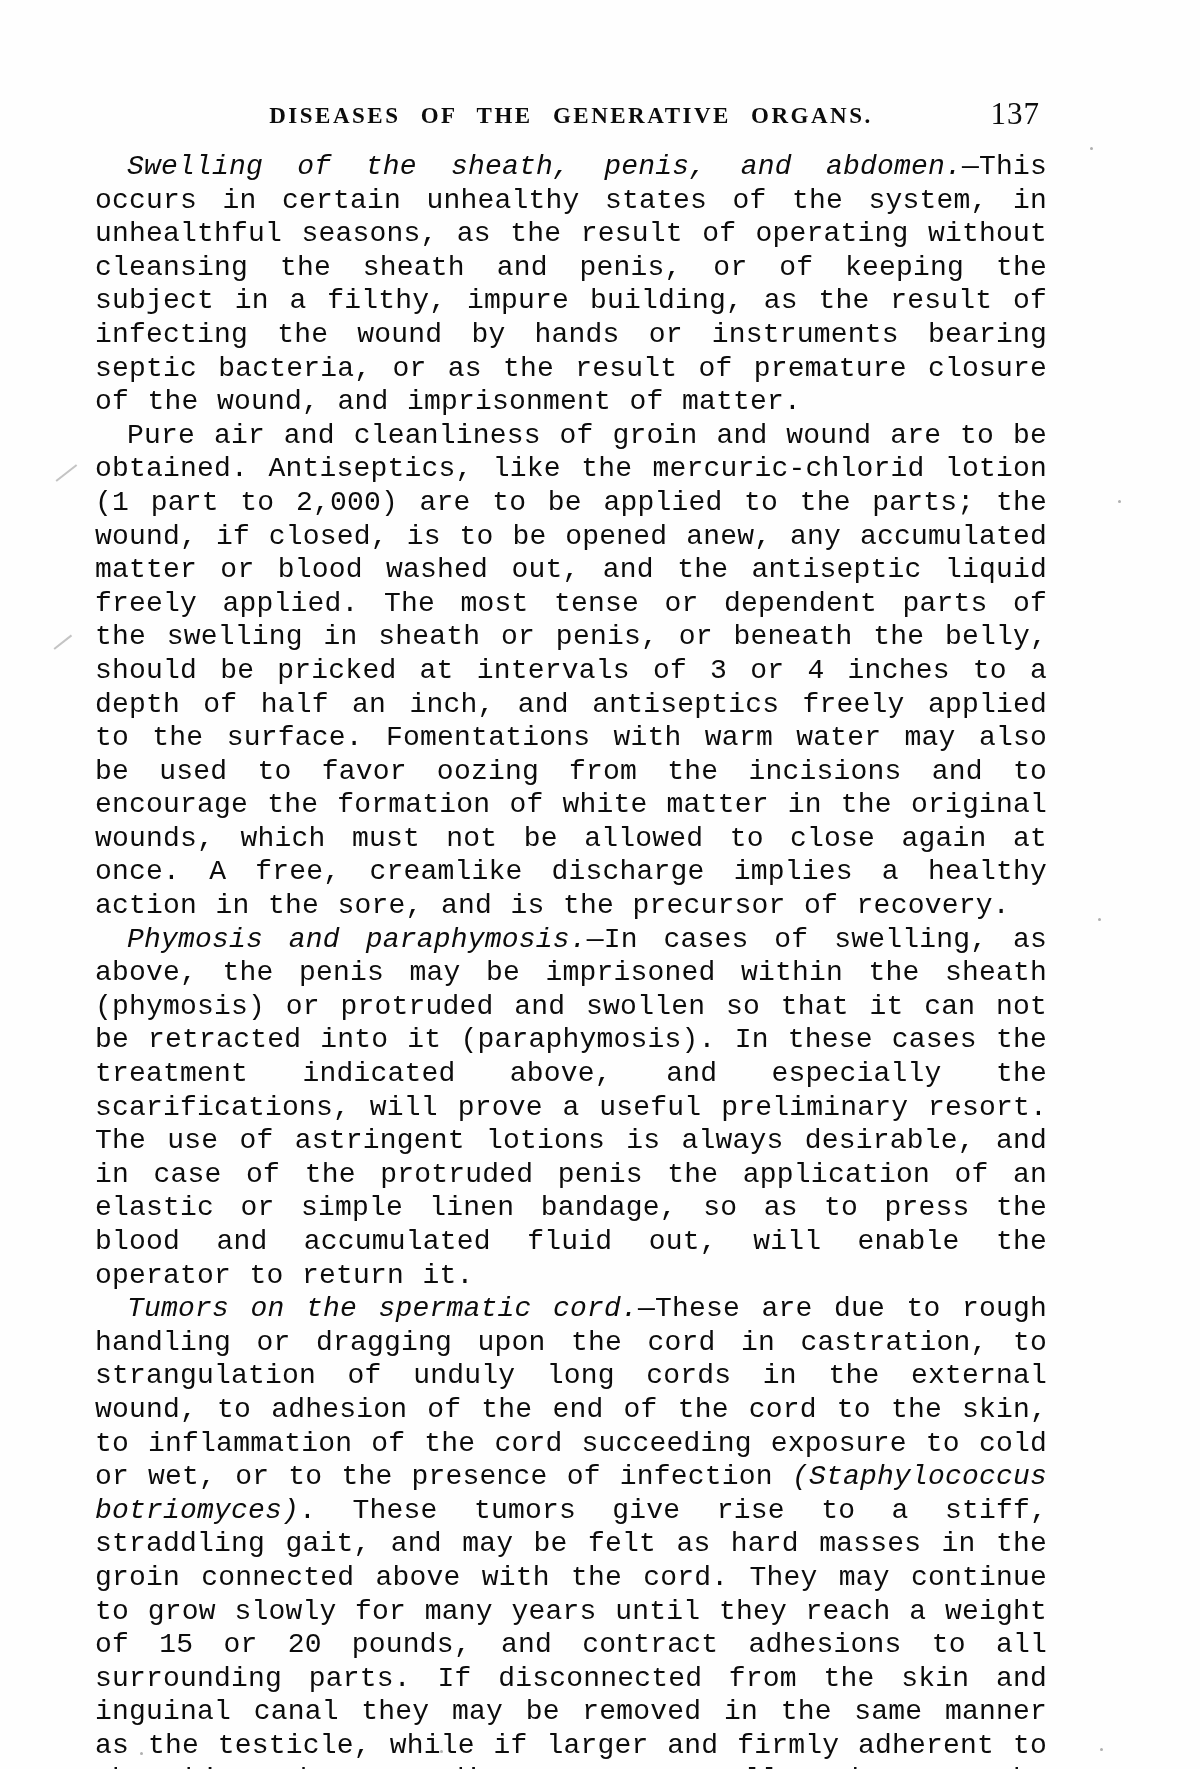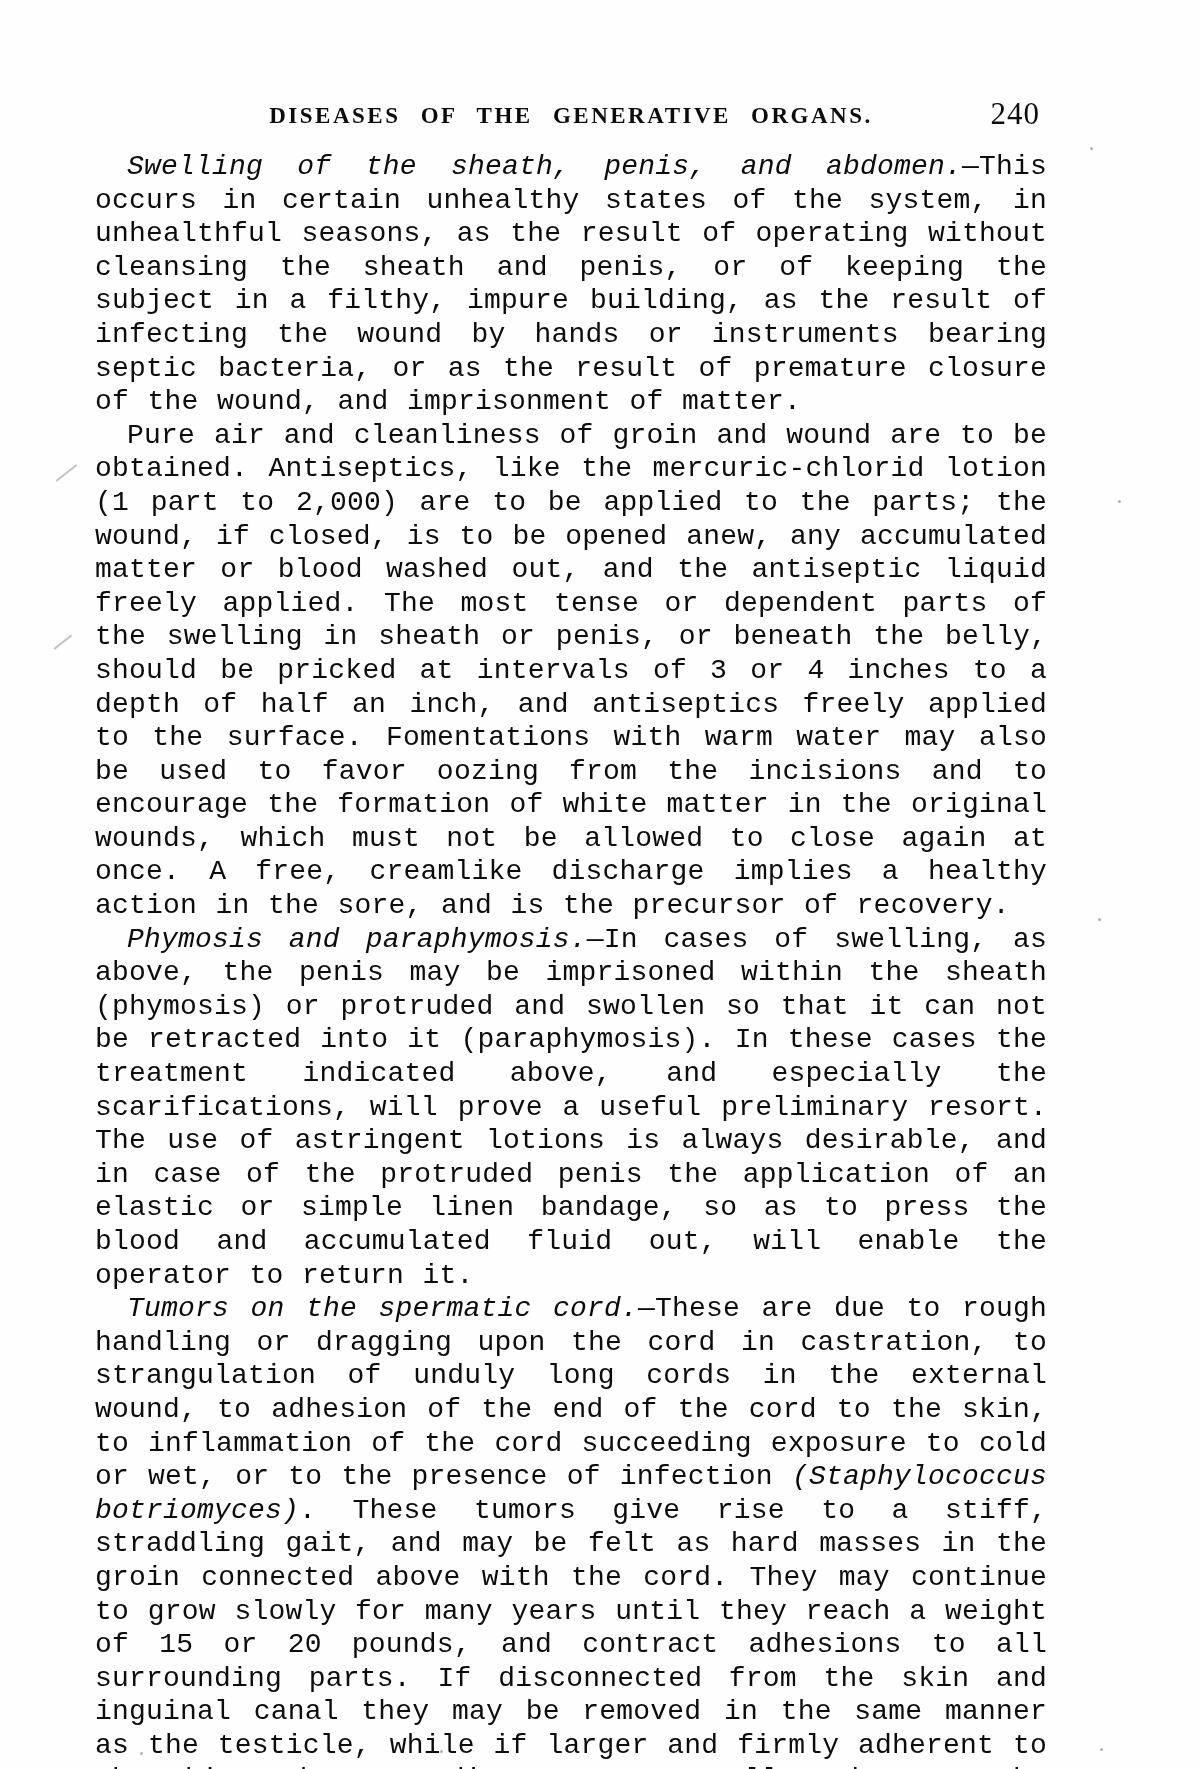--- a/index.html
+++ b/index.html
@@ -71,21 +71,21 @@
     transform-origin: left center;
   }
 </style>
 </head>
 <body>
 
 <div class="page">
 
   <div class="running-header">DISEASES OF THE GENERATIVE ORGANS.</div>
 
-  <div class="page-number">240</div>
+  <div class="page-number">137</div>
 
   <div class="page-body">
 
   <p class="para"><span class="seg italic">Swelling of the sheath, penis, and abdomen.</span><span class="seg">—This occurs in certain unhealthy states of the system, in unhealthful seasons, as the result of operating without cleansing the sheath and penis, or of keeping the subject in a filthy, impure building, as the result of infecting the wound by hands or instruments bearing septic bacteria, or as the result of premature closure of the wound, and imprisonment of matter.</span></p>
       <p class="para"><span class="seg">Pure air and cleanliness of groin and wound are to be obtained. Antiseptics, like the mercuric-chlorid lotion (1 part to 2,000) are to be applied to the parts; the wound, if closed, is to be opened anew, any accumulated matter or blood washed out, and the antiseptic liquid freely applied. The most tense or dependent parts of the swelling in sheath or penis, or beneath the belly, should be pricked at intervals of 3 or 4 inches to a depth of half an inch, and antiseptics freely applied to the surface. Fomentations with warm water may also be used to favor oozing from the incisions and to encourage the formation of white matter in the original wounds, which must not be allowed to close again at once. A free, creamlike discharge implies a healthy action in the sore, and is the precursor of recovery.</span></p>
       <p class="para"><span class="seg italic">Phymosis and paraphymosis.</span><span class="seg">—In cases of swelling, as above, the penis may be imprisoned within the sheath (phymosis) or protruded and swollen so that it can not be retracted into it (paraphymosis). In these cases the treatment indicated above, and especially the scarifications, will prove a useful preliminary resort. The use of astringent lotions is always desirable, and in case of the protruded penis the application of an elastic or simple linen bandage, so as to press the blood and accumulated fluid out, will enable the operator to return it.</span></p>
       <p class="para"><span class="seg italic">Tumors on the spermatic cord.</span><span class="seg">—These are due to rough handling or dragging upon the cord in castration, to strangulation of unduly long cords in the external wound, to adhesion of the end of the cord to the skin, to inflammation of the cord succeeding exposure to cold or wet, or to the presence of infection </span><span class="seg italic">(Staphylococcus botriomyces)</span><span class="seg">. These tumors give rise to a stiff, straddling gait, and may be felt as hard masses in the groin connected above with the cord. They may continue to grow slowly for many years until they reach a weight of 15 or 20 pounds, and contract adhesions to all surrounding parts. If disconnected from the skin and inguinal canal they may be removed in the same manner as the testicle, while if larger and firmly adherent to the skin and surrounding parts generally, they must be carefully dissected from the parts, the arteries being tied as they are reached and the cord finally torn through with an écraseur. When the cord has become swollen and indurated up into the abdomen such removal is impossible, though a partial destruction of the mass may still be attempted by passing white-hot, pointed irons upward toward the inguinal ring in the center of the thickened and indurated cord.</span></p>
     </div>
 
   <div class="scratch" style="left:56px; top:480px; width:26px;"></div>

